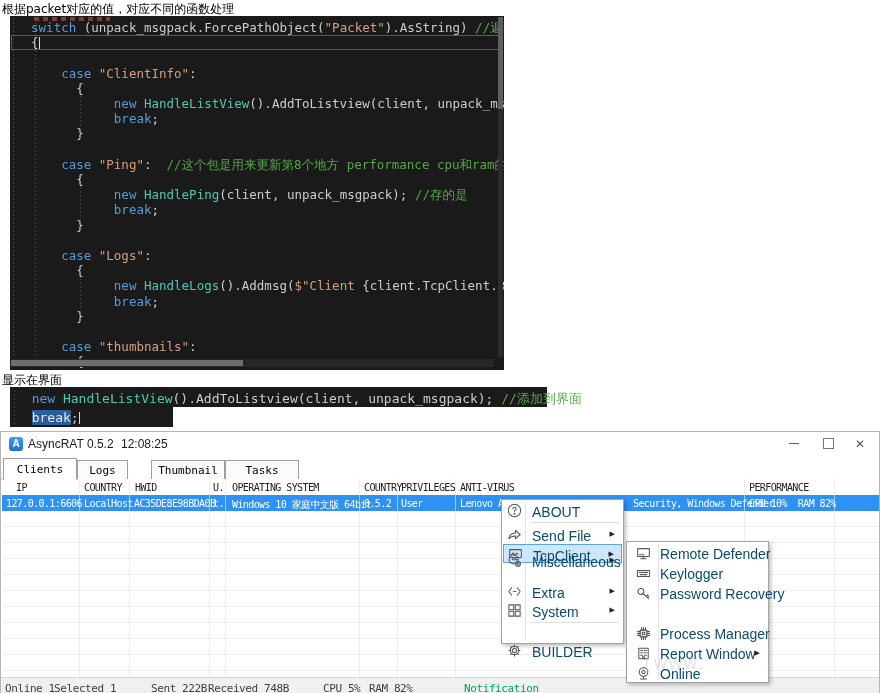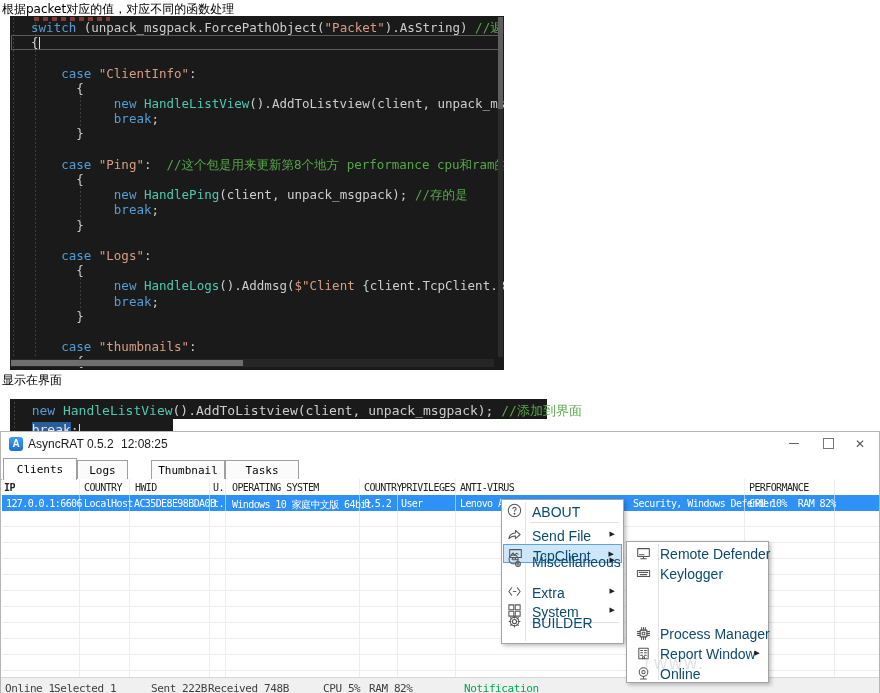--- a/index.html
+++ b/index.html
@@ -15,21 +15,21 @@
   .tk-t{color:var(--typ);} .tk-c{color:var(--cmt);}
   .tk-sel{background:var(--selbg);color:#e9e9e9;}
   .caret{display:inline-block;width:1px;height:0.9em;background:#dcdcdc;vertical-align:-0.12em;}
   .guide{position:absolute;width:1px;background-image:linear-gradient(#3f3f3f 50%,transparent 50%);background-size:1px 4px;}
   .cutline{position:absolute;top:1px;left:24px;width:76px;height:4px;
     background:repeating-linear-gradient(90deg,#7c3c34 0 5px,transparent 5px 9px);}
   .hscroll{position:absolute;left:1px;right:10px;top:343px;height:8px;background:#262627;}
   .hscroll .thumb{position:absolute;left:0;top:1px;height:6px;width:48%;background:#6e6e6e;}
   .vscroll{position:absolute;right:1px;top:1px;width:5px;height:340px;background:#2c2c2d;}
   .vscroll .vthumb{position:absolute;top:0;left:0;width:5px;height:92px;background:#5f5f5f;}
-  #code2{position:absolute;left:10px;top:387px;width:537px;height:40px;margin-top:12px;}
+  #code2{position:absolute;left:10px;top:387px;width:537px;height:40px;}
   #code2 .strip{position:absolute;background:var(--codebg);}
   
   #win{position:absolute;left:0;top:431px;width:880px;height:263px;background:#fff;border:1px solid #b5b5b5;box-sizing:border-box;}
   .titlebar{position:absolute;left:0;top:0;width:100%;height:25px;background:#fff;}
   .appicon{position:absolute;left:8px;top:5px;width:14px;height:14px;border-radius:3px;
     background:linear-gradient(#3ba1f2,#1d6fd0);color:#fff;font-size:10px;font-weight:bold;text-align:center;line-height:14px;}
   .wtitle{position:absolute;left:27px;top:5px;font-size:12px;color:#1a1a1a;}
   .wclock{position:absolute;left:120px;top:5px;font-size:12px;color:#1a1a1a;}
   .wbtn{position:absolute;top:3px;width:26px;height:19px;text-align:center;color:#555;font-size:12px;line-height:19px;}
   .wbtn.min{right:72px;} .wbtn.max{right:38px;} .wbtn.cls{right:6px;}
@@ -149,21 +149,21 @@
           <div class="vline" style="left: 207px;"></div>
           <div class="vline" style="left: 223px;"></div>
           <div class="vline" style="left: 357px;"></div>
           <div class="vline" style="left: 395px;"></div>
           <div class="vline" style="left: 453px;"></div>
           <div class="vline" style="left: 742px;"></div>
           <div class="vline" style="left: 832px;"></div>
         </div>
       <div class="hgrid"></div>
       <div class="lvheader" id="lvheader">
-          <span style="left: 2px; font-weight: bold;">IP</span>
+          <span style="left: 14px;">IP</span>
           <span style="left: 82px;">COUNTRY</span>
           <span style="left: 133px;">HWID</span>
           <span style="left: 211px;">U.</span>
           <span style="left: 230px;">OPERATING SYSTEM</span>
           <span style="left: 362px;">COUNTRY</span>
           <span style="left: 399px;">PRIVILEGES</span>
           <span style="left: 458px;">ANTI-VIRUS</span>
           <span style="left: 747px;">PERFORMANCE</span>
         </div>
       <div class="lvrow" id="lvrow">
@@ -245,21 +245,21 @@
           <span class="micon" style="left: 4px; top: 2px;"><svg viewBox="0 0 16 16">
               <rect x="2" y="2" width="5.2" height="5.2"></rect>
               <rect x="8.8" y="2" width="5.2" height="5.2"></rect>
               <rect x="2" y="8.8" width="5.2" height="5.2"></rect>
               <rect x="8.8" y="8.8" width="5.2" height="5.2"></rect>
             </svg></span>
           <span class="mlabel" style="left: 29px; top: 2.5px;">System</span>
           <span class="marrow" style="top: 5px;">▶</span>
         </div>
         <div class="menusep" style="top: 122px;"></div>
-        <div class="menuitem" style="top: 112px; height: 19px; padding-left: 18px;">
+        <div class="menuitem" style="top: 141px; height: 19px; padding-left: 18px;">
           <span class="micon" style="left: 4px; top: 2px;"><svg viewBox="0 0 16 16">
               <circle cx="8" cy="8" r="2.2"></circle>
               <circle cx="8" cy="8" r="4.6"></circle>
               <path d="M8 2.2v2 M8 11.8v2 M2.2 8h2 M11.8 8h2 M3.9 3.9l1.4 1.4 M10.7 10.7l1.4 1.4 M12.1 3.9l-1.4 1.4 M5.3 10.7l-1.4 1.4"></path>
             </svg></span>
           <span class="mlabel" style="left: 29px; top: 2.5px;">BUILDER</span>
         </div>
       </div>
     <div class="menu" id="submenu">
       <div class="gutterline" style="left:31px;"></div>
@@ -270,20 +270,27 @@
             </svg></span>
           <span class="mlabel" style="left: 32px; top: 3px;">Remote Defender</span>
         </div>
         <div class="menuitem" style="top: 21px; height: 20px;">
           <span class="micon" style="left: 8px; top: 2.5px;"><svg viewBox="0 0 16 16">
               <rect x="1.5" y="4.8" width="13" height="6.4"></rect>
               <path d="M3.5 6.8h1 M5.5 6.8h1 M7.5 6.8h1 M9.5 6.8h1 M11.5 6.8h1 M4.5 9.2h7"></path>
             </svg></span>
           <span class="mlabel" style="left: 32px; top: 3px;">Keylogger</span>
         </div>
+        <div class="menuitem" style="top: 41px; height: 20px;">
+          <span class="micon" style="left: 8px; top: 2.5px;"><svg viewBox="0 0 16 16">
+              <circle cx="5.2" cy="5.8" r="3.2"></circle>
+              <path d="M7.5 8 L13.5 13.5 M11 11l1.8-1.8 M12.3 12.3l1.5-1.5"></path>
+            </svg></span>
+          <span class="mlabel" style="left: 32px; top: 3px;">Password Recovery</span>
+        </div>
         <div class="menuitem" style="top: 81px; height: 20px;">
           <span class="micon" style="left: 8px; top: 2.5px;"><svg viewBox="0 0 16 16">
               <rect x="4.4" y="4.4" width="7.2" height="7.2"></rect>
               <rect x="6.6" y="6.6" width="2.8" height="2.8"></rect>
               <path d="M6 1.5v2.9 M8 1.5v2.9 M10 1.5v2.9 M6 11.6v2.9 M8 11.6v2.9 M10 11.6v2.9 M1.5 6h2.9 M1.5 8h2.9 M1.5 10h2.9 M11.6 6h2.9 M11.6 8h2.9 M11.6 10h2.9"></path>
             </svg></span>
           <span class="mlabel" style="left: 32px; top: 3px;">Process Manager</span>
         </div>
         <div class="menuitem" style="top: 101px; height: 20px;">
           <span class="micon" style="left: 8px; top: 2.5px;"><svg viewBox="0 0 16 16">

